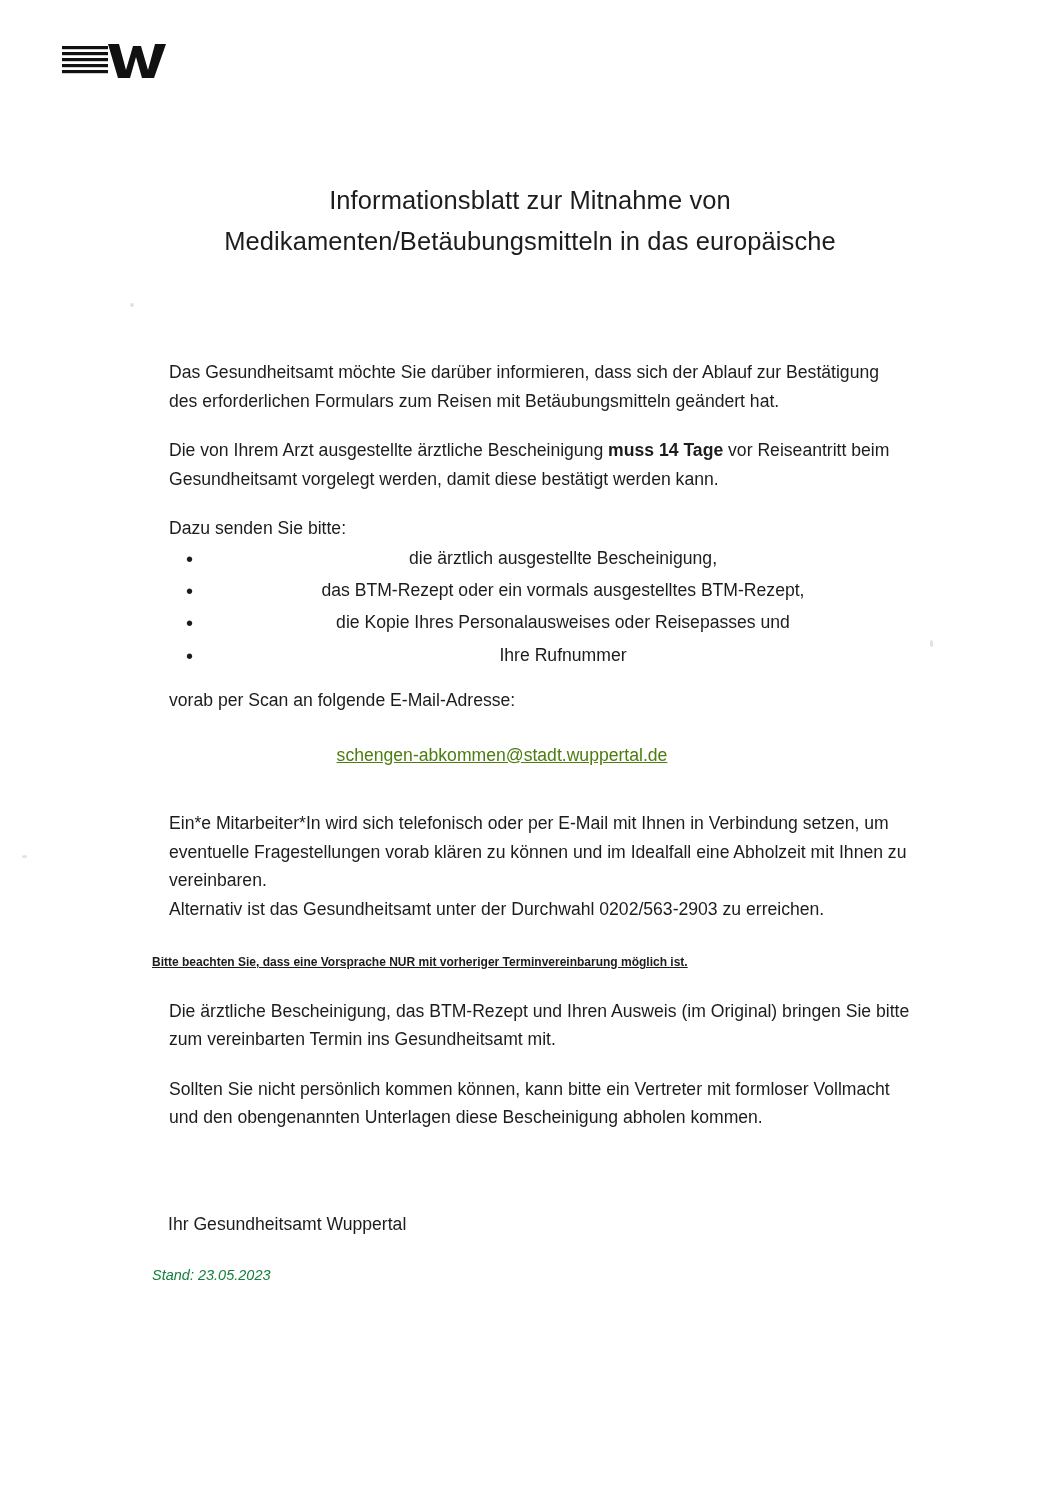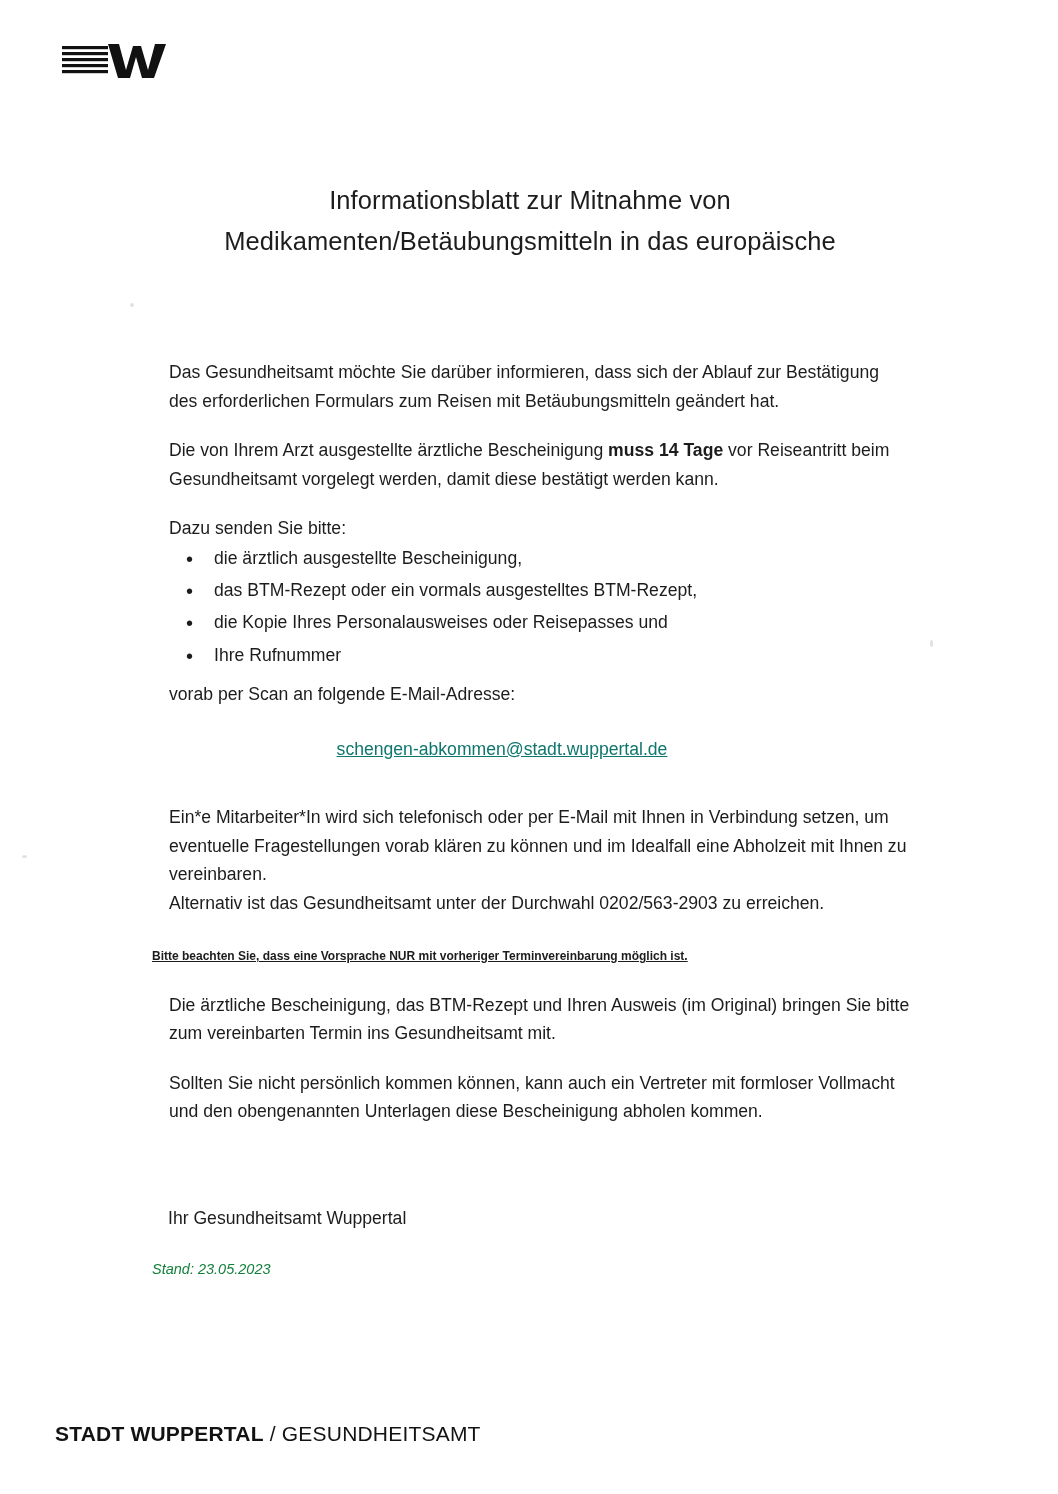--- a/index.html
+++ b/index.html
@@ -52,44 +52,45 @@
     width: 760px;
     font-size: 17.6px;
     line-height: 1.62;
     color: #1c1c1c;
   }
   .para { margin: 0 0 21px 17px; }
   .para.tight { margin-bottom: 0; }
   b, strong { font-weight: 700; }
 
   ul.bullets {
-    margin: 2px 0 12px 0;
+    margin: 2px 0 18px 0;
     padding-left: 62px;
     list-style: none;
+    text-align: center;
   }
   ul.bullets li {
     position: relative;
     margin: 0 0 6px 0;
     line-height: 1.5;
   }
   ul.bullets li::before {
     content: "\2022";
     position: absolute;
     left: -28px;
     top: -1px;
     font-size: 20px;
   }
 
   .email-line {
     margin: 26px 0 40px 0;
     text-align: center;
     padding-right: 60px;
   }
   .email-link {
-    color: #0f766e;
+    color: #4d7c0f;
     font-size: 17.6px;
   }
 
   .notice {
     margin: 30px 0 24px 0;
     font-weight: 700;
     text-decoration: underline;
     font-size: 12px;
     line-height: 1.62;
     max-width: 640px;
@@ -167,28 +168,25 @@
       <a class="email-link" href="#">schengen-abkommen@stadt.wuppertal.de</a>
     </p>
 
     <p class="para tight">Ein*e Mitarbeiter*In wird sich telefonisch oder per E-Mail mit Ihnen in Verbindung setzen, um eventuelle Fragestellungen vorab klären zu können und im Idealfall eine Abholzeit mit Ihnen zu vereinbaren.</p>
     <p class="para">Alternativ ist das Gesundheitsamt unter der Durchwahl 0202/563-2903 zu erreichen.</p>
 
     <p class="notice">Bitte beachten Sie, dass eine Vorsprache NUR mit vorheriger Terminvereinbarung möglich ist.</p>
 
     <p class="para">Die ärztliche Bescheinigung, das BTM-Rezept und Ihren Ausweis (im Original) bringen Sie bitte zum vereinbarten Termin ins Gesundheitsamt mit.</p>
 
-    <p class="para">Sollten Sie nicht persönlich kommen können, kann auch ein Vertreter mit formloser Vollmacht und den obengenannten Unterlagen diese Bescheinigung abholen kommen.</p>
+    <p class="para">Sollten Sie nicht persönlich kommen können, kann bitte ein Vertreter mit formloser Vollmacht und den obengenannten Unterlagen diese Bescheinigung abholen kommen.</p>
 
     <p class="signature">Ihr Gesundheitsamt Wuppertal</p>
 
     <p class="stand">Stand: 23.05.2023</p>
   </div>
 
-  <div class="footer">
-    <span class="strong">STADT WUPPERTAL</span><span class="light"> / </span><span class="light">GESUNDHEITSAMT</span>
-  </div>
 
   <div class="speck" style="left:130px;top:303px;width:4px;height:4px;"></div>
   <div class="speck" style="left:22px;top:855px;width:5px;height:3px;"></div>
   <div class="speck" style="left:930px;top:640px;width:3px;height:7px;"></div>
 
 </div>
 
 </body></html>

